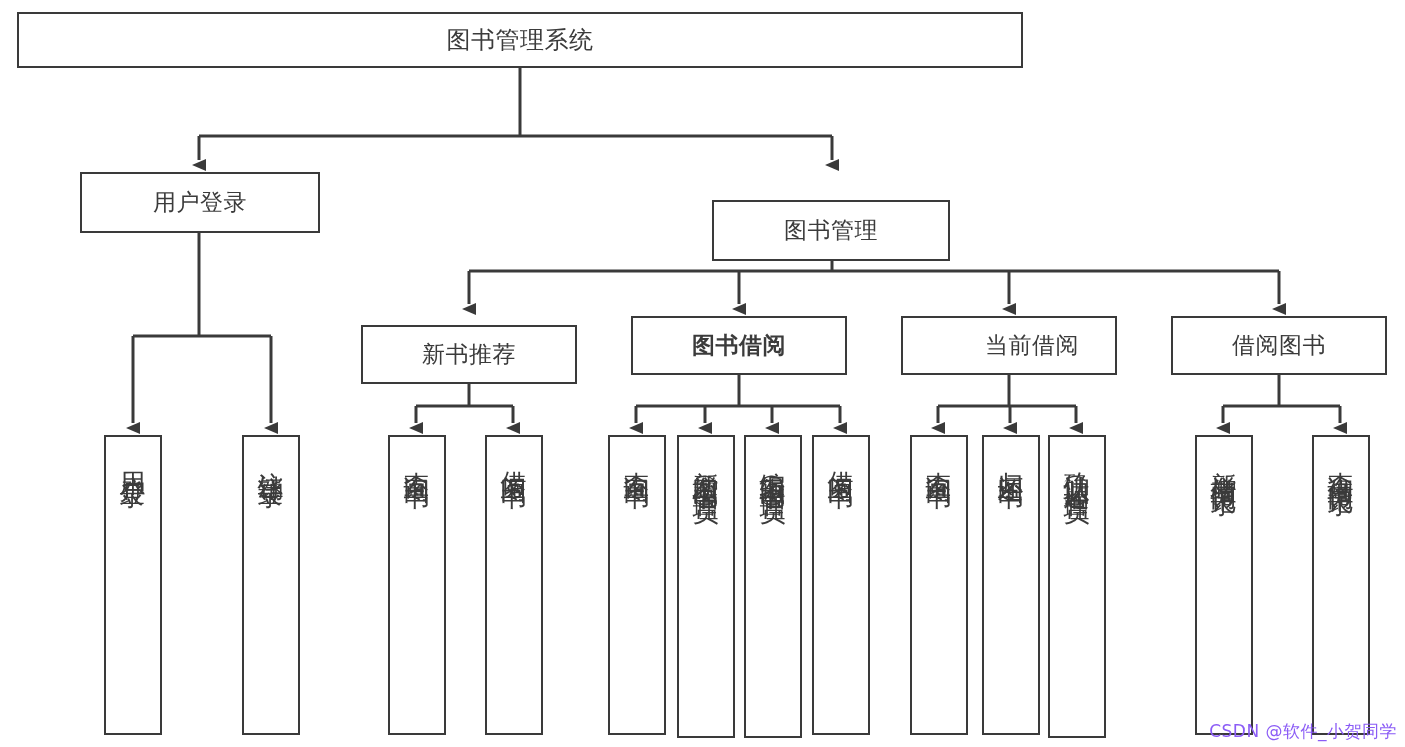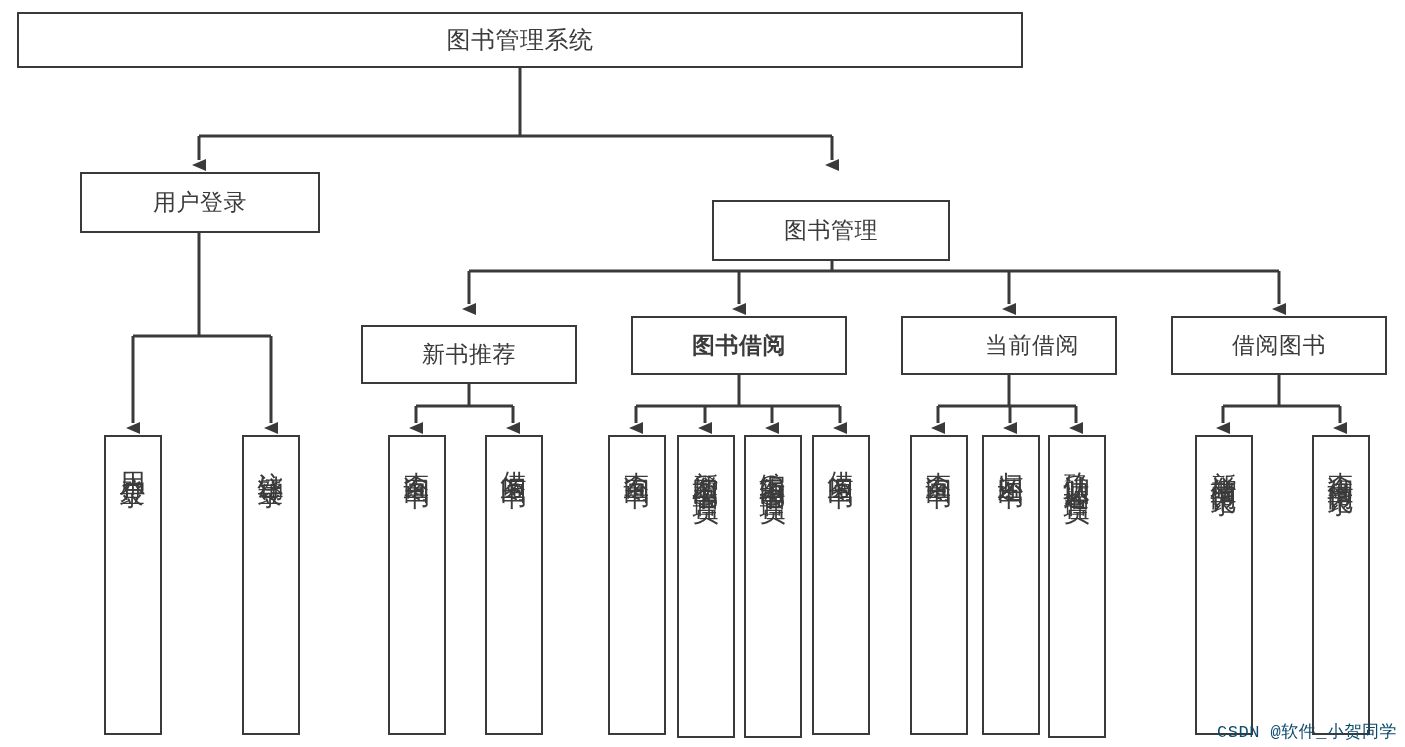--- a/index.html
+++ b/index.html
@@ -57,24 +57,23 @@
     line-height: 1;
   }
   #root-node .label {
     font-size: 24px;
   }
   #watermark {
     position: absolute;
     right: 8px;
     bottom: 4px;
     font-size: 17px;
-    color: #0c4a6e;
+    color: #8b5cf6;
     letter-spacing: 0.5px;
     white-space: nowrap;
-    font-family: Liberation Mono, monospace;
   }
 </style>
 </head>
 <body>
 
 <div id="canvas">
 
   <svg class="edges" viewBox="0 0 1405 747">
     <defs>
       <marker id="arrow" markerWidth="12" markerHeight="14" refX="1" refY="7" orient="auto" markerUnits="userSpaceOnUse">

